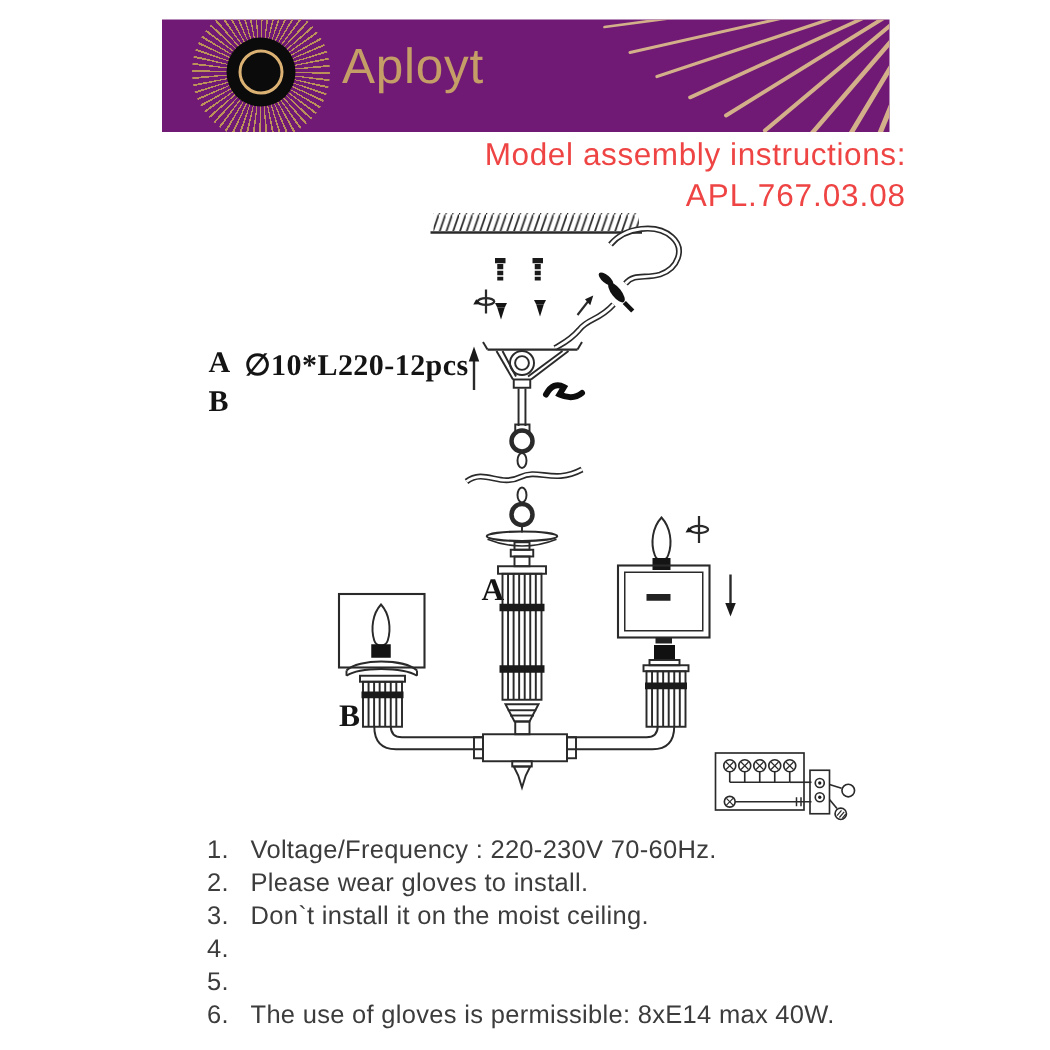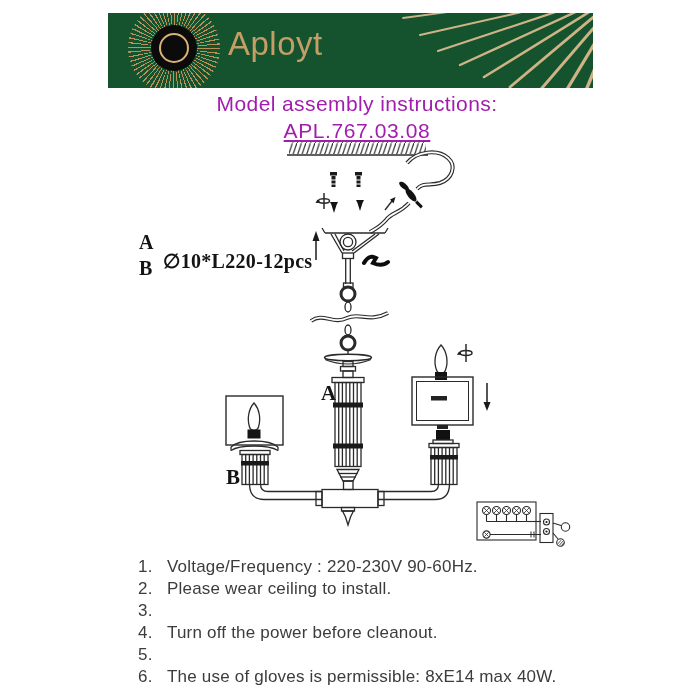--- a/index.html
+++ b/index.html
@@ -1,40 +1,40 @@
 <!DOCTYPE html>
 <html><head>
 <meta charset="utf-8">
 <style>
   html,body{margin:0;padding:0;background:#ffffff;}
   #page{position:relative;width:700px;height:700px;background:#ffffff;overflow:hidden;
         font-family:"Liberation Sans",sans-serif;outline:1px solid #ededed;}
 
   
-  .banner{position:absolute;left:108px;top:13px;width:485px;height:75px;background:#14532d;overflow:hidden;}
+  .banner{position:absolute;left:108px;top:13px;width:485px;height:75px;background:#701a75;overflow:hidden;}
   .burst{position:absolute;left:20px;top:-11px;width:92px;height:92px;border-radius:50%;
          background:repeating-conic-gradient(#bb9159 0 1.7deg,transparent 1.7deg 6deg);}
   .burst-core{position:absolute;left:43px;top:12px;width:46px;height:46px;background:#0b0b0b;border-radius:50%;}
   .burst-ring{position:absolute;left:51px;top:20px;width:30px;height:30px;border:2px solid #dcb274;
               border-radius:50%;box-sizing:border-box;background:#0b0b0b;}
   .brand{position:absolute;left:120px;top:12px;font-size:33px;letter-spacing:.5px;color:#c49e66;
          font-family:"Liberation Sans",sans-serif;}
   .banner-rays{position:absolute;left:0;top:0;width:485px;height:75px;}
 
   
-  .title-wrap{position:absolute;left:110px;top:92px;width:494px;text-align:center;color:#a21caf;}
+  .title-wrap{position:absolute;left:110px;top:92px;width:494px;text-align:right;color:#ef4444;}
   .title-line1{font-size:21px;letter-spacing:.4px;}
-  .title-line2{font-size:21px;letter-spacing:.6px;margin-top:3px;text-decoration:underline;}
+  .title-line2{font-size:21px;letter-spacing:.6px;margin-top:3px;}
 
   
   .parts{position:absolute;left:139px;top:231px;font-family:"Liberation Serif",serif;
          font-weight:700;font-size:20px;color:#141414;}
   .part-row{height:26px;display:flex;align-items:flex-start;}
   .part-key{width:24px;}
-  .part-spec{letter-spacing:.3px;margin-top:18px;}
+  .part-spec{letter-spacing:.3px;}
 
   
   .diag-label{position:absolute;font-family:"Liberation Serif",serif;font-weight:700;
               font-size:21px;color:#141414;}
   .label-a{left:321px;top:381px;}
   .label-b{left:226px;top:465px;}
 
   
   .instr{position:absolute;left:138px;top:556px;color:#3c3c3c;font-size:17px;letter-spacing:.2px;}
   .instr-row{height:22px;display:flex;align-items:flex-start;line-height:21px;}
@@ -339,32 +339,32 @@
             <line x1="561.5" y1="545.6" x2="563.8" y2="542.8"></line>
           </g>
         </g>
       </g>
     </g>
   </svg>
 
   <div class="instr">
     <div class="instr-row">
       <span class="instr-num">1.</span>
-      <span class="instr-txt">Voltage/Frequency : 220-230V 90-60Hz.</span>
+      <span class="instr-txt">Voltage/Frequency : 220-230V 70-60Hz.</span>
     </div>
     <div class="instr-row">
       <span class="instr-num">2.</span>
-      <span class="instr-txt">Please wear ceiling to install.</span>
+      <span class="instr-txt">Please wear gloves to install.</span>
     </div>
     <div class="instr-row">
       <span class="instr-num">3.</span>
+      <span class="instr-txt">Don`t install it on the moist ceiling.</span>
     </div>
     <div class="instr-row">
       <span class="instr-num">4.</span>
-      <span class="instr-txt">Turn off the power before cleanout.</span>
     </div>
     <div class="instr-row">
       <span class="instr-num">5.</span>
     </div>
     <div class="instr-row">
       <span class="instr-num">6.</span>
       <span class="instr-txt">The use of gloves is permissible: 8xE14 max 40W.</span>
     </div>
   </div>
 

